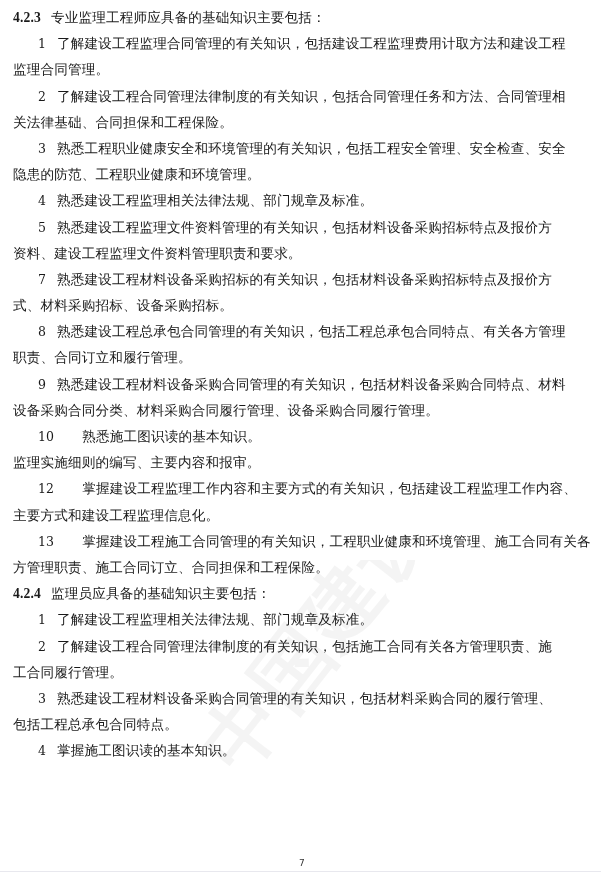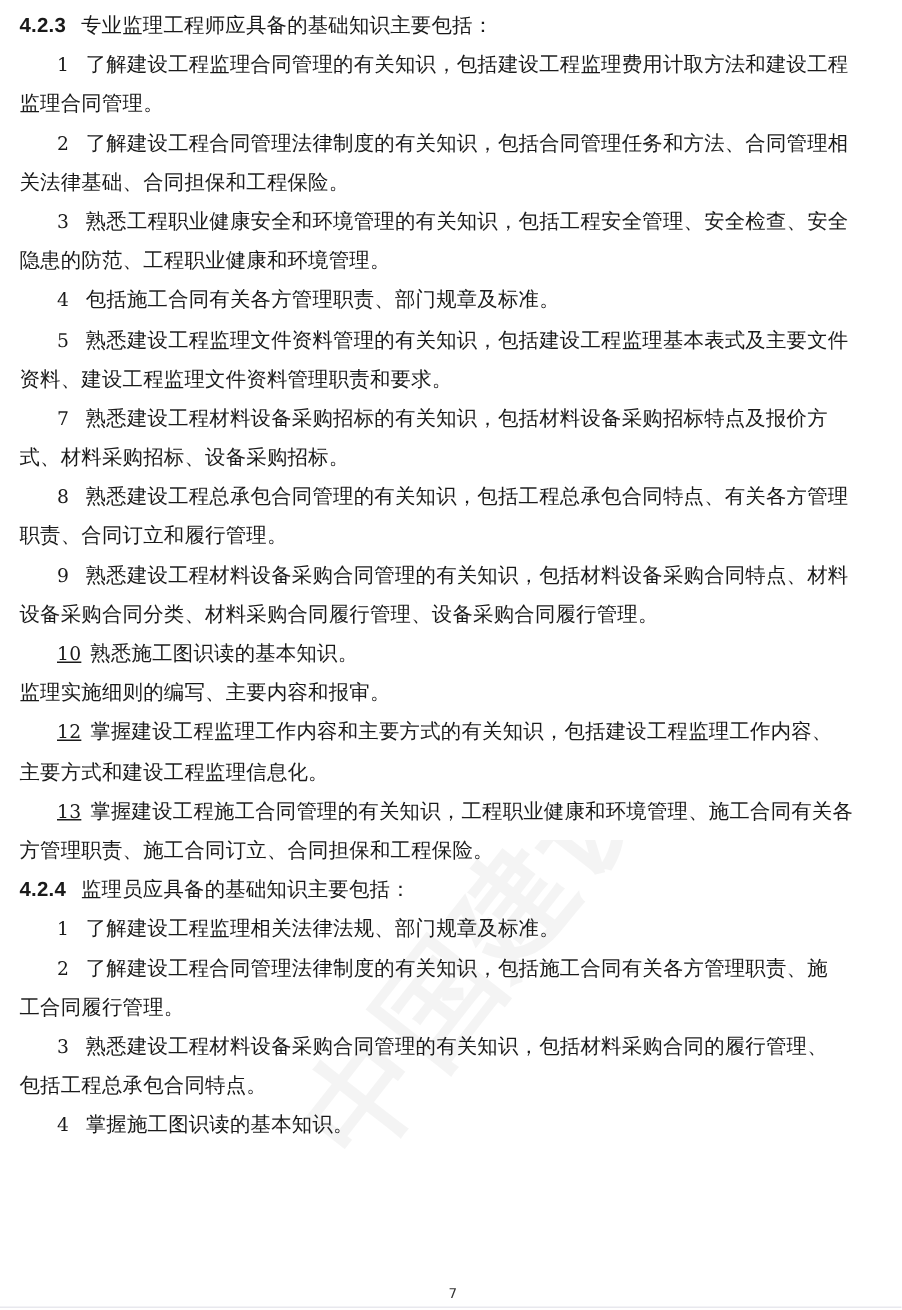--- a/index.html
+++ b/index.html
@@ -1,24 +1,24 @@
 <!DOCTYPE html>
 <html><head>
 <meta charset="utf-8">
 <style>
   html, body { margin: 0; padding: 0; background: #ffffff; }
   body { width: 601px; height: 873px; overflow: hidden; position: relative;
          font-family: "DejaVu Sans", "Liberation Sans", sans-serif; color: #1a1a1a; }
   .page { position: absolute; left: 0; top: 0; width: 601px; height: 873px; }
   .content { position: absolute; left: 13px; top: 4px; width: 578px; font-size: 13.6px; line-height: 26.2px; letter-spacing: 0.15px; }
   .line { white-space: nowrap; height: 26.2px; }
-  .heading .num { font-weight: bold; font-family: Liberation Sans, sans-serif; margin-right: 10px; text-align: right; }
+  .heading .num { font-weight: bold; font-family: Liberation Serif, serif; margin-right: 10px; text-align: right; }
   .item-first { padding-left: 25px; }
   .item-first .n { display: inline-block; font-family: "DejaVu Serif", serif; font-size: 12.5px; margin-right: 11px; }
-  .item-first .n.two { margin-right: 6px; text-decoration: underline; }
+  .item-first .n.two { margin-right: 28px; }
   .watermark { position: absolute; left: 180px; top: 560px; width: 420px; height: 310px; pointer-events: none; overflow: hidden; }
   .watermark span { position: absolute; left: 40px; top: 150px; transform: rotate(-52deg); transform-origin: left center;
     font-size: 78px; font-weight: bold; color: rgba(0,0,0,0.045); white-space: nowrap; letter-spacing: 2px; }
   .page-number { position: absolute; left: 299px; top: 858px; font-size: 9px; font-family: "DejaVu Sans", sans-serif; color: #333; }
   .footer-rule { position: absolute; left: 0; top: 871px; width: 601px; height: 1px; background: #e8e8ee; }
 </style>
 </head>
 <body>
 
 <div class="page">
@@ -35,23 +35,23 @@
 
     <div class="line item-first"><span class="n">1</span><span>了解建设工程监理合同管理的有关知识，包括建设工程监理费用计取方法和建设工程</span></div>
     <div class="line">监理合同管理。</div>
 
     <div class="line item-first"><span class="n">2</span><span>了解建设工程合同管理法律制度的有关知识，包括合同管理任务和方法、合同管理相</span></div>
     <div class="line">关法律基础、合同担保和工程保险。</div>
 
     <div class="line item-first"><span class="n">3</span><span>熟悉工程职业健康安全和环境管理的有关知识，包括工程安全管理、安全检查、安全</span></div>
     <div class="line">隐患的防范、工程职业健康和环境管理。</div>
 
-    <div class="line item-first"><span class="n">4</span><span>包括施工合同有关各方管理职责、部门规章及标准。</span></div>
+    <div class="line item-first"><span class="n">4</span><span>熟悉建设工程监理相关法律法规、部门规章及标准。</span></div>
 
-    <div class="line item-first"><span class="n">5</span><span>熟悉建设工程监理文件资料管理的有关知识，包括建设工程监理基本表式及主要文件</span></div>
+    <div class="line item-first"><span class="n">5</span><span>熟悉建设工程监理文件资料管理的有关知识，包括材料设备采购招标特点及报价方</span></div>
     <div class="line">资料、建设工程监理文件资料管理职责和要求。</div>
 
     <div class="line item-first"><span class="n">7</span><span>熟悉建设工程材料设备采购招标的有关知识，包括材料设备采购招标特点及报价方</span></div>
     <div class="line">式、材料采购招标、设备采购招标。</div>
 
     <div class="line item-first"><span class="n">8</span><span>熟悉建设工程总承包合同管理的有关知识，包括工程总承包合同特点、有关各方管理</span></div>
     <div class="line">职责、合同订立和履行管理。</div>
 
     <div class="line item-first"><span class="n">9</span><span>熟悉建设工程材料设备采购合同管理的有关知识，包括材料设备采购合同特点、材料</span></div>
     <div class="line">设备采购合同分类、材料采购合同履行管理、设备采购合同履行管理。</div>

